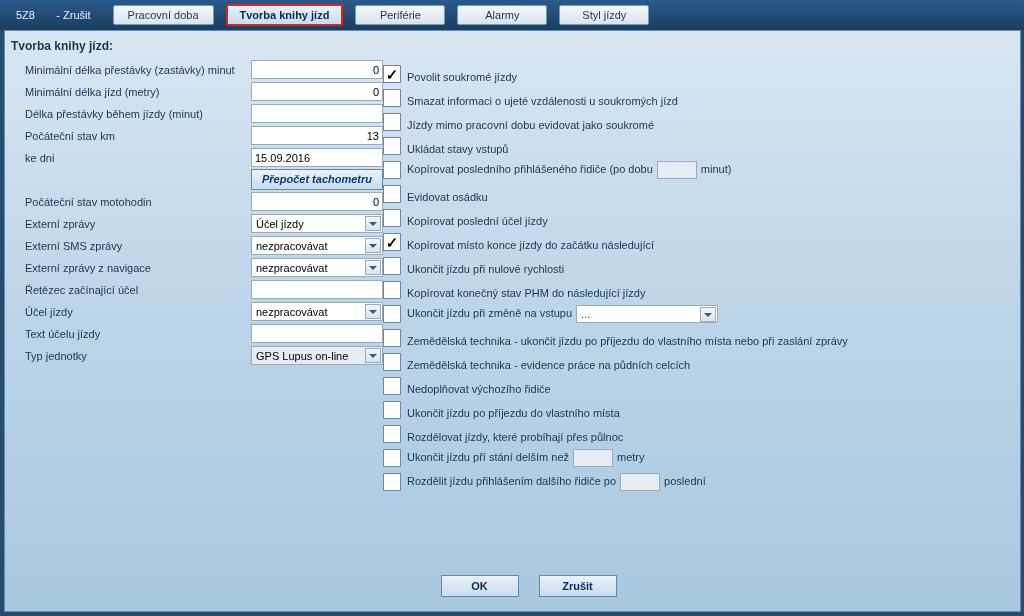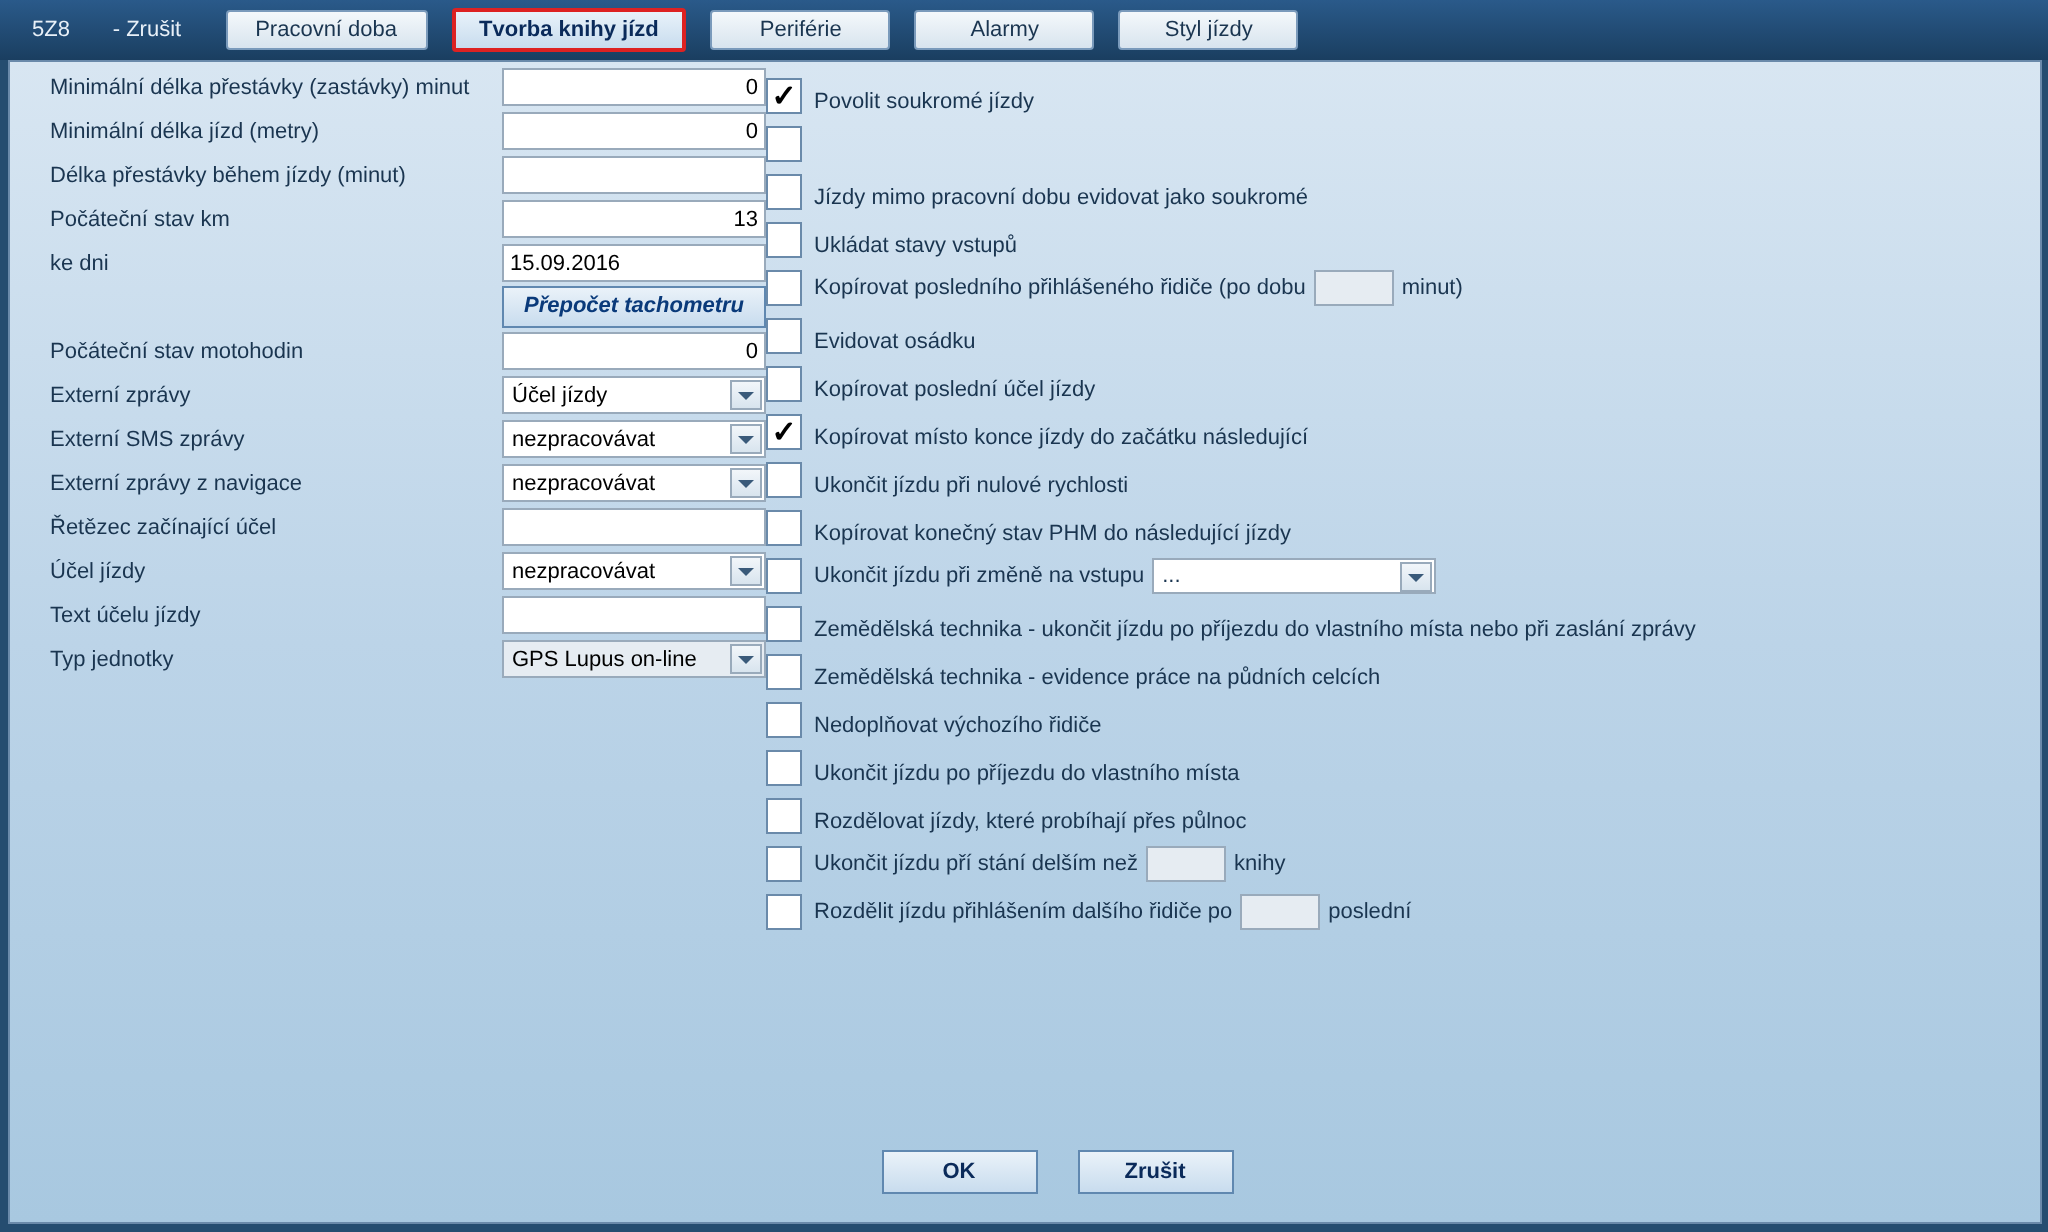--- a/index.html
+++ b/index.html
@@ -36,20 +36,21 @@
 <div class="tab-bar">
   <span class="tab-left">5Z8       - Zrušit</span>
   <span class="tab">Pracovní doba</span>
   <span class="tab active">Tvorba knihy jízd</span>
   <span class="tab">Periférie</span>
   <span class="tab">Alarmy</span>
   <span class="tab">Styl jízdy</span>
 </div>
 
 <div class="panel">
+  <div class="panel-title">Tvorba knihy jízd:</div>
   <div class="content">
     <div class="left-col">
 
       <div class="form-row">
         <span class="form-label">Minimální délka přestávky (zastávky) minut</span>
         <input class="form-input" value="0" style="">
       </div>
       <div class="form-row">
         <span class="form-label">Minimální délka jízd (metry)</span>
         <input class="form-input" value="0" style="">
@@ -120,20 +121,21 @@
 
     </div>
 
     <div class="right-col">
       <div class="cb-row">
           <span class="cb ck"></span>
           <span class="cb-label">Povolit soukromé jízdy</span>
         </div>
       <div class="cb-row">
           <span class="cb"></span>
+          <span class="cb-label">Smazat informaci o ujeté vzdálenosti u soukromých jízd</span>
         </div>
       <div class="cb-row">
           <span class="cb"></span>
           <span class="cb-label">Jízdy mimo pracovní dobu evidovat jako soukromé</span>
         </div>
       <div class="cb-row">
           <span class="cb"></span>
           <span class="cb-label">Ukládat stavy vstupů</span>
         </div>
       <div class="cb-row">
@@ -182,21 +184,21 @@
       <div class="cb-row">
           <span class="cb"></span>
           <span class="cb-label">Ukončit jízdu po příjezdu do vlastního místa</span>
         </div>
       <div class="cb-row">
           <span class="cb"></span>
           <span class="cb-label">Rozdělovat jízdy, které probíhají přes půlnoc</span>
         </div>
       <div class="cb-row">
           <span class="cb"></span>
-          <span class="cb-label"><span>Ukončit jízdu pří stání delším než</span><span class="inline-input"></span><span>knihy</span></span>
+          <span class="cb-label"><span>Ukončit jízdu pří stání delším než</span><span class="inline-input"></span><span>metry</span></span>
         </div>
       <div class="cb-row">
           <span class="cb"></span>
           <span class="cb-label"><span>Rozdělit jízdu přihlášením dalšího řidiče po</span><span class="inline-input"></span><span>poslední</span></span>
         </div>
     </div>
   </div>
 
   <div class="footer-btns">
     <button class="btn">OK</button>

